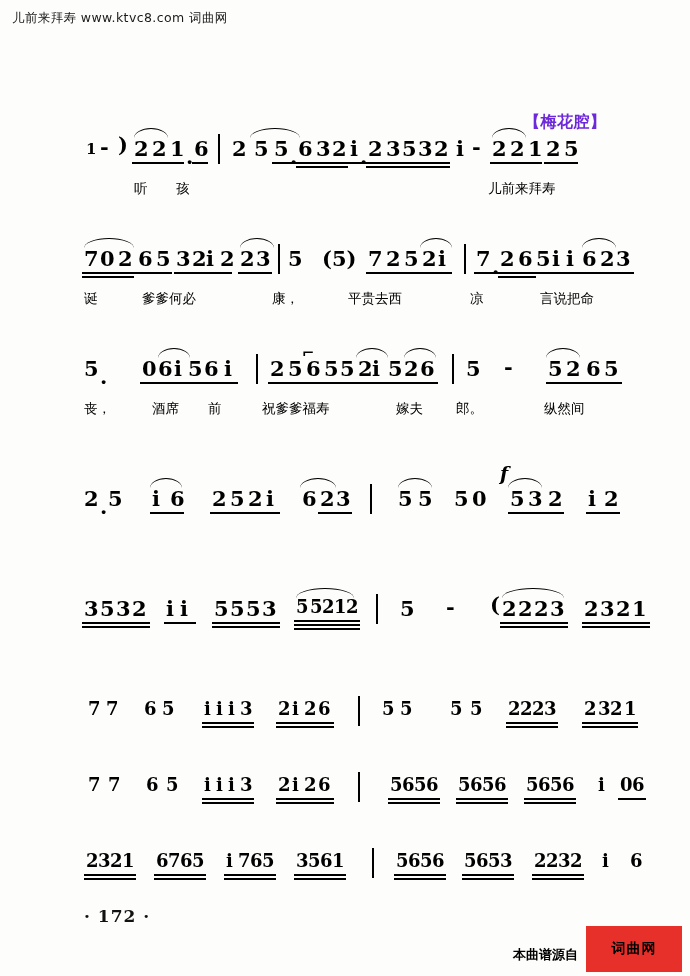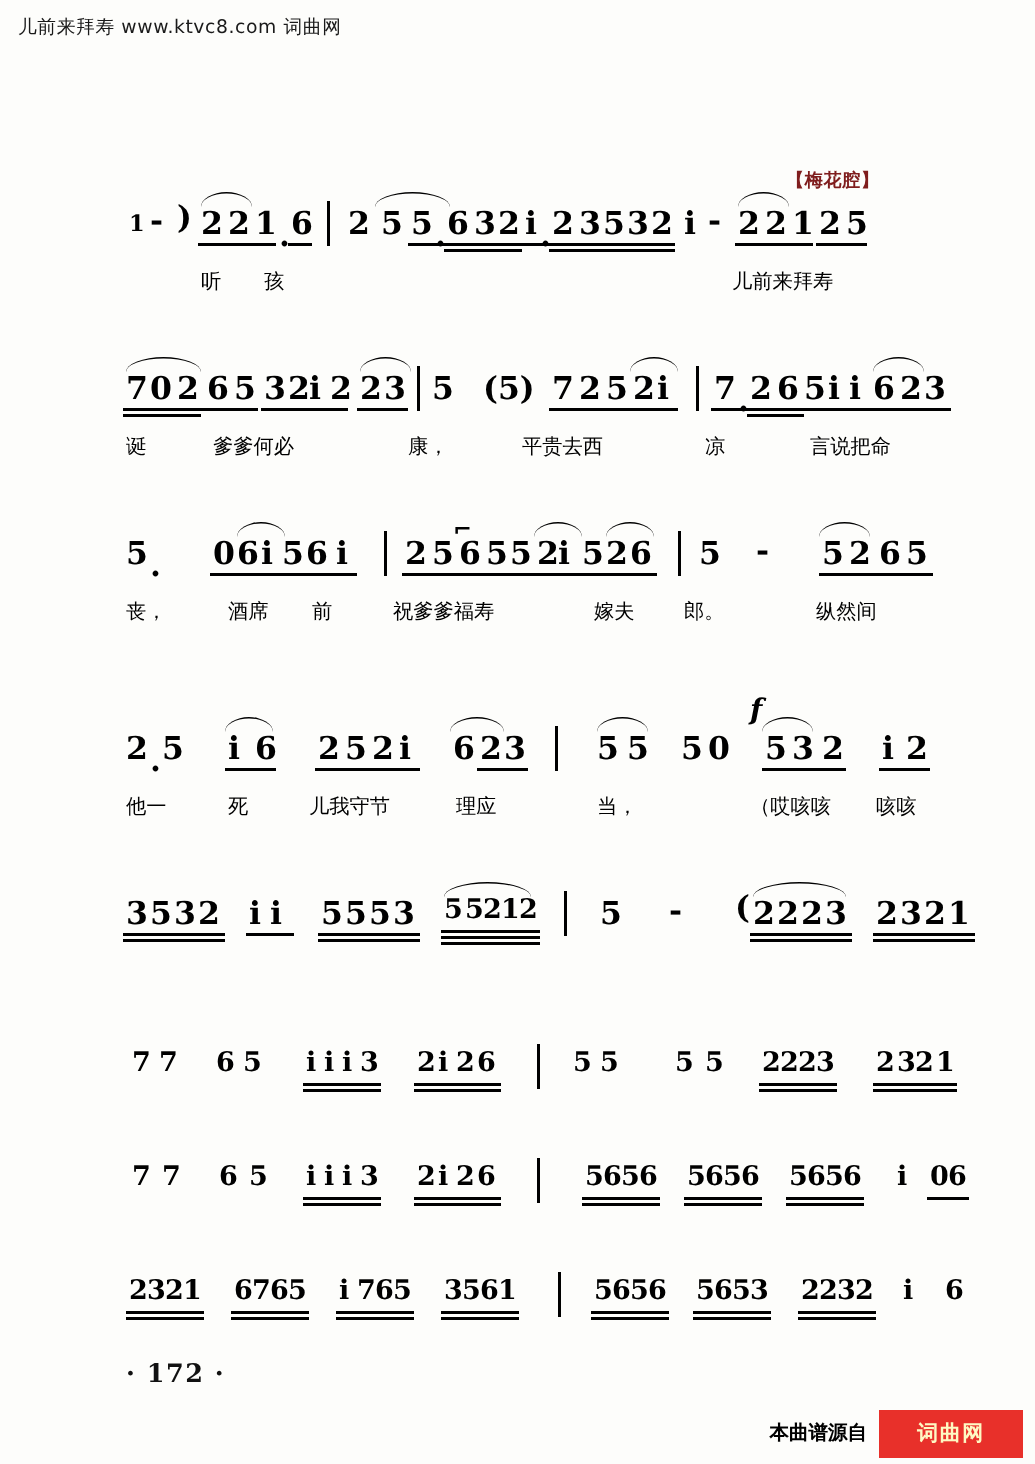--- a/index.html
+++ b/index.html
@@ -27,24 +27,24 @@
     font-size: 12.5px;
     color: #1a1a1a;
     letter-spacing: 0.4px;
     font-family: "DejaVu Sans", sans-serif;
     white-space: nowrap;
   }
   .genre-tag {
     position: absolute;
     top: 112px;
     left: 524px;
-    font-size: 12px;
+    font-size: 16px;
     font-weight: bold;
     letter-spacing: 0.5px;
-    color: #7f1d1d;
+    color: #6d28d9;
     font-family: "DejaVu Sans", sans-serif;
   }
   .sys {
     position: relative;
     width: 690px;
   }
   .notes-row {
     position: relative;
     height: 46px;
   }
@@ -119,23 +119,23 @@
     font-size: 13px;
     font-weight: bold;
     color: #000;
     font-family: "DejaVu Sans", sans-serif;
   }
   .footer-badge {
     position: absolute;
     right: 8px;
     bottom: 4px;
     width: 96px;
-    height: 32px;
+    height: 46px;
     background: #e8302a;
-    color: #fef9c3;
+    color: #000000;
     font-size: 14px;
     font-weight: bold;
     display: flex;
     align-items: center;
     justify-content: center;
     letter-spacing: 1px;
     font-family: "DejaVu Sans", sans-serif;
   }
 </style>
 </head>
@@ -354,29 +354,20 @@
       <div class="slur" style="left:508px; top:0px; width:34px;"></div>
       <span class="tok" style="left:510px; top:10px;">5</span>
       <span class="tok" style="left:528px; top:10px;">3</span>
       <span class="tok" style="left:548px; top:10px;">2</span>
       <div class="ul1" style="left:508px; top:34px; width:56px;"></div>
 
       <span class="tok" style="left:588px; top:10px;">i</span>
       <span class="tok" style="left:604px; top:10px;">2</span>
       <div class="ul1" style="left:586px; top:34px; width:34px;"></div>
     </div>
-    <div class="lyric-row">
-      <span class="lyr" style="left:84px; top:8px;">他一</span>
-      <span class="lyr" style="left:152px; top:8px;">死</span>
-      <span class="lyr" style="left:206px; top:8px;">儿我守节</span>
-      <span class="lyr" style="left:304px; top:8px;">理应</span>
-      <span class="lyr" style="left:398px; top:8px;">当，</span>
-      <span class="lyr" style="left:500px; top:8px;">（哎咳咳</span>
-      <span class="lyr" style="left:584px; top:8px;">咳咳</span>
-    </div>
   </div>
 
   <div class="sys" style="position:absolute; top:588px; left:0; height:80px;">
     <div class="notes-row">
       <span class="tok" style="left:84px; top:10px;">3</span>
       <span class="tok" style="left:100px; top:10px;">5</span>
       <span class="tok" style="left:116px; top:10px;">3</span>
       <span class="tok" style="left:132px; top:10px;">2</span>
       <div class="ul1" style="left:82px; top:34px; width:68px;"></div>
       <div class="ul2" style="left:82px; top:38px; width:68px;"></div>

